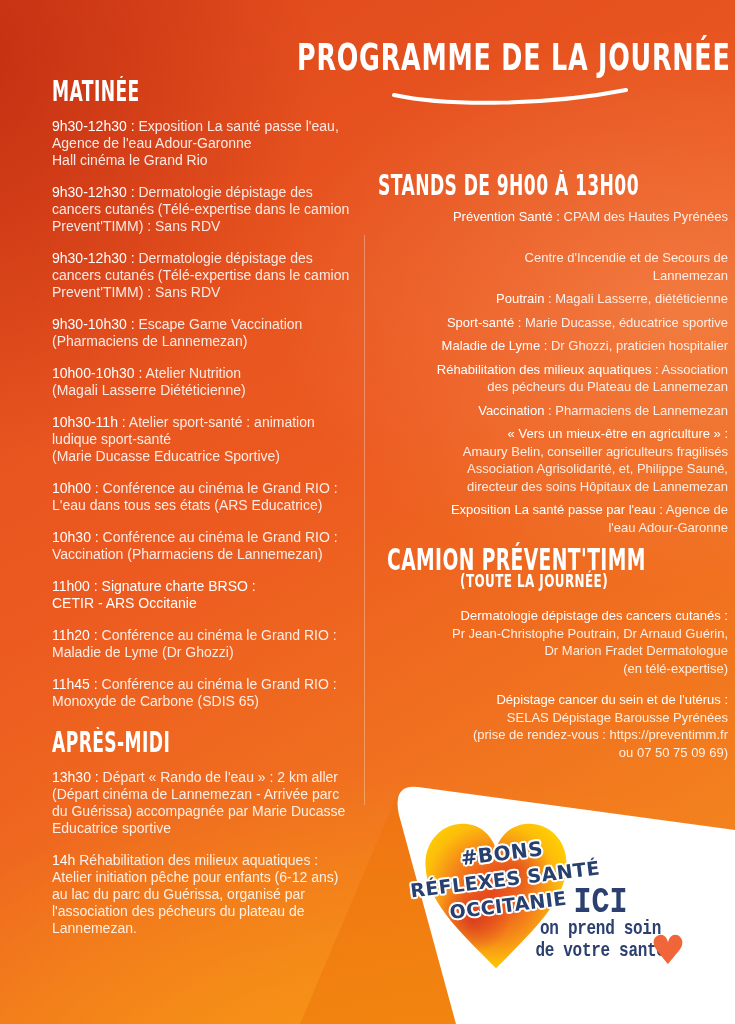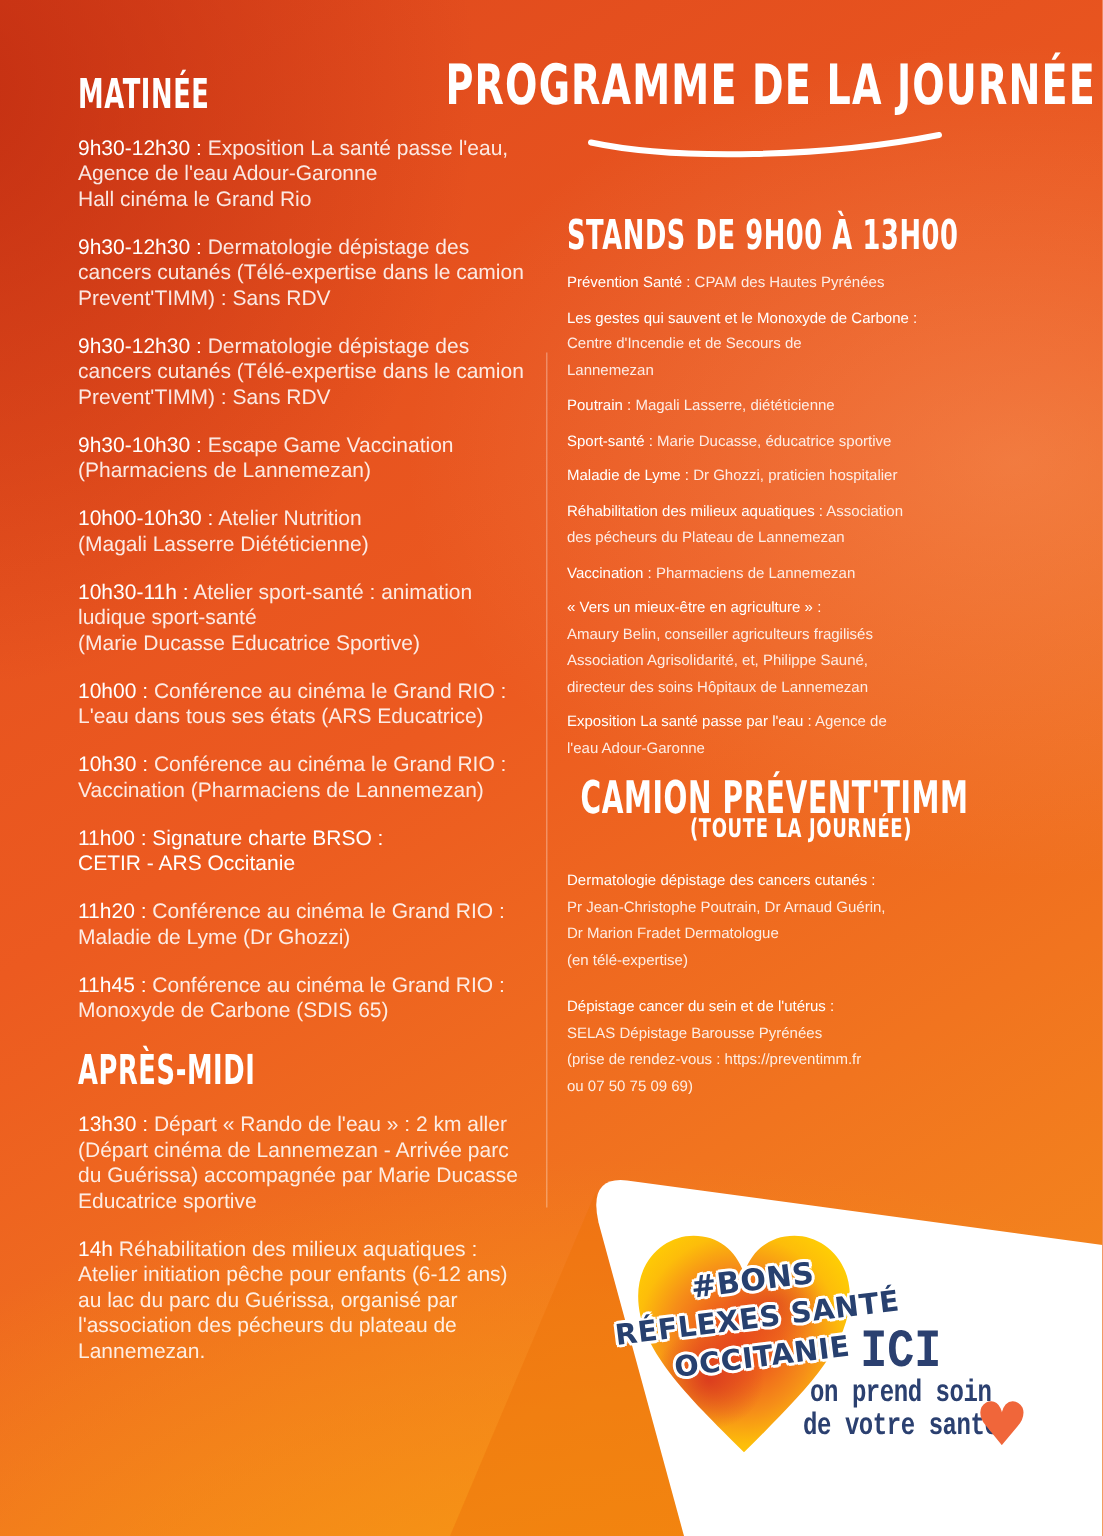--- a/index.html
+++ b/index.html
@@ -18,32 +18,32 @@
   .hand{
     font-family:"DejaVu Sans",sans-serif;
     font-weight:bold;
     color:#fff;
     display:inline-block;
     transform:scale(.78,1.25);
     transform-origin:0 0;
     letter-spacing:.5px;
     white-space:nowrap;
   }
-  .col{position:absolute;color:#fff;}
+  .col{position:absolute;color:#fff;margin-top:28px;}
   .col p.item{
     margin:0 0 15px 0;
     font-size:14px;
     line-height:17px;
     white-space:pre-line;
     color:rgba(255,255,255,.88);
   }
   .col p.item strong{color:#ffffff;font-weight:400;}
   #left-col{left:52px;top:48px;width:324px;}
   #right-col{left:378px;top:142px;width:350px;}
-  #right-col p.item{margin:0 0 6px 0;line-height:17.5px;font-size:10px;}
+  #right-col p.item{margin:0 0 6px 0;line-height:17.5px;font-size:13px;text-align:right;}
   #right-col .camion p.item{margin:0 0 14px 0;}
   h1,h2,h3{margin:0;}
   .sec-head{margin:0 0 16px 0;font-size:22px;line-height:26px;}
   #apresmidi-heading{margin-top:2px;}
   #stands-heading{margin-bottom:12px;}
   #camion-heading-block{margin-top:8px;margin-bottom:18px;text-align:center;}
   #camion-heading-block .main{font-size:24px;line-height:27px;}
   #camion-heading-block .sub{font-size:15px;line-height:17px;transform:scale(.8,1.15);}
   #title-block{position:absolute;left:297px;top:36px;width:430px;}
   #page-title{font-size:33px;line-height:38px;transform:scale(.77,1.12);letter-spacing:1px;}
@@ -135,21 +135,21 @@
 Atelier initiation pêche pour enfants (6-12 ans)
 au lac du parc du Guérissa, organisé par
 l'association des pécheurs du plateau de
 Lannemezan.</span></p>
   </div>
 
   <div id="right-col" class="col">
     <h2 class="hand sec-head" id="stands-heading">STANDS DE 9H00 À 13H00</h2>
 
     <p class="item"><strong>Prévention Santé :</strong><span> CPAM des Hautes Pyrénées</span></p>
-    <p class="item"><strong>Les gestes qui sauvent et le Monoxyde de Carbone :</strong><span>
+    <p class="item"><span>
 Centre d'Incendie et de Secours de
 Lannemezan</span></p>
     <p class="item"><strong>Poutrain :</strong><span> Magali Lasserre, diététicienne</span></p>
     <p class="item"><strong>Sport-santé :</strong><span> Marie Ducasse, éducatrice sportive</span></p>
     <p class="item"><strong>Maladie de Lyme :</strong><span> Dr Ghozzi, praticien hospitalier</span></p>
     <p class="item"><strong>Réhabilitation des milieux aquatiques :</strong><span> Association
 des pécheurs du Plateau de Lannemezan</span></p>
     <p class="item"><strong>Vaccination :</strong><span> Pharmaciens de Lannemezan</span></p>
     <p class="item"><strong>« Vers un mieux-être en agriculture » :</strong><span>
 Amaury Belin, conseiller agriculteurs fragilisés

